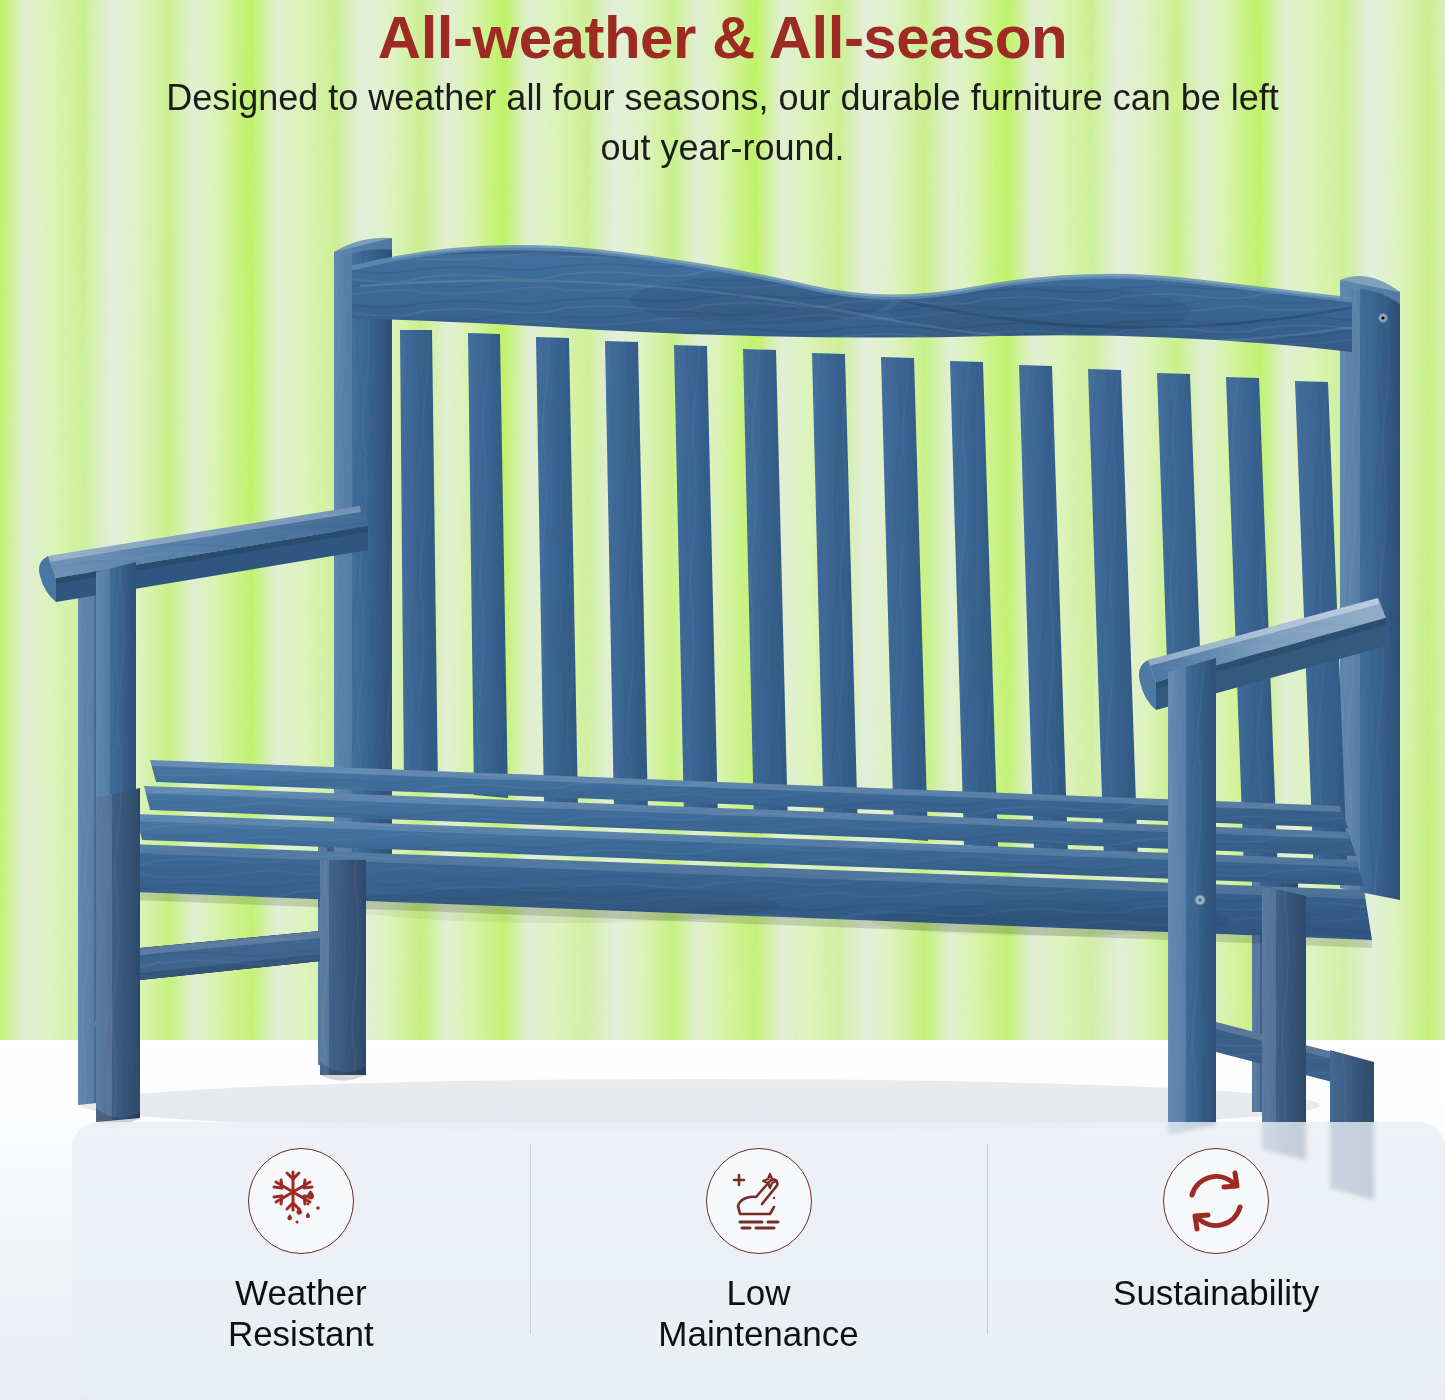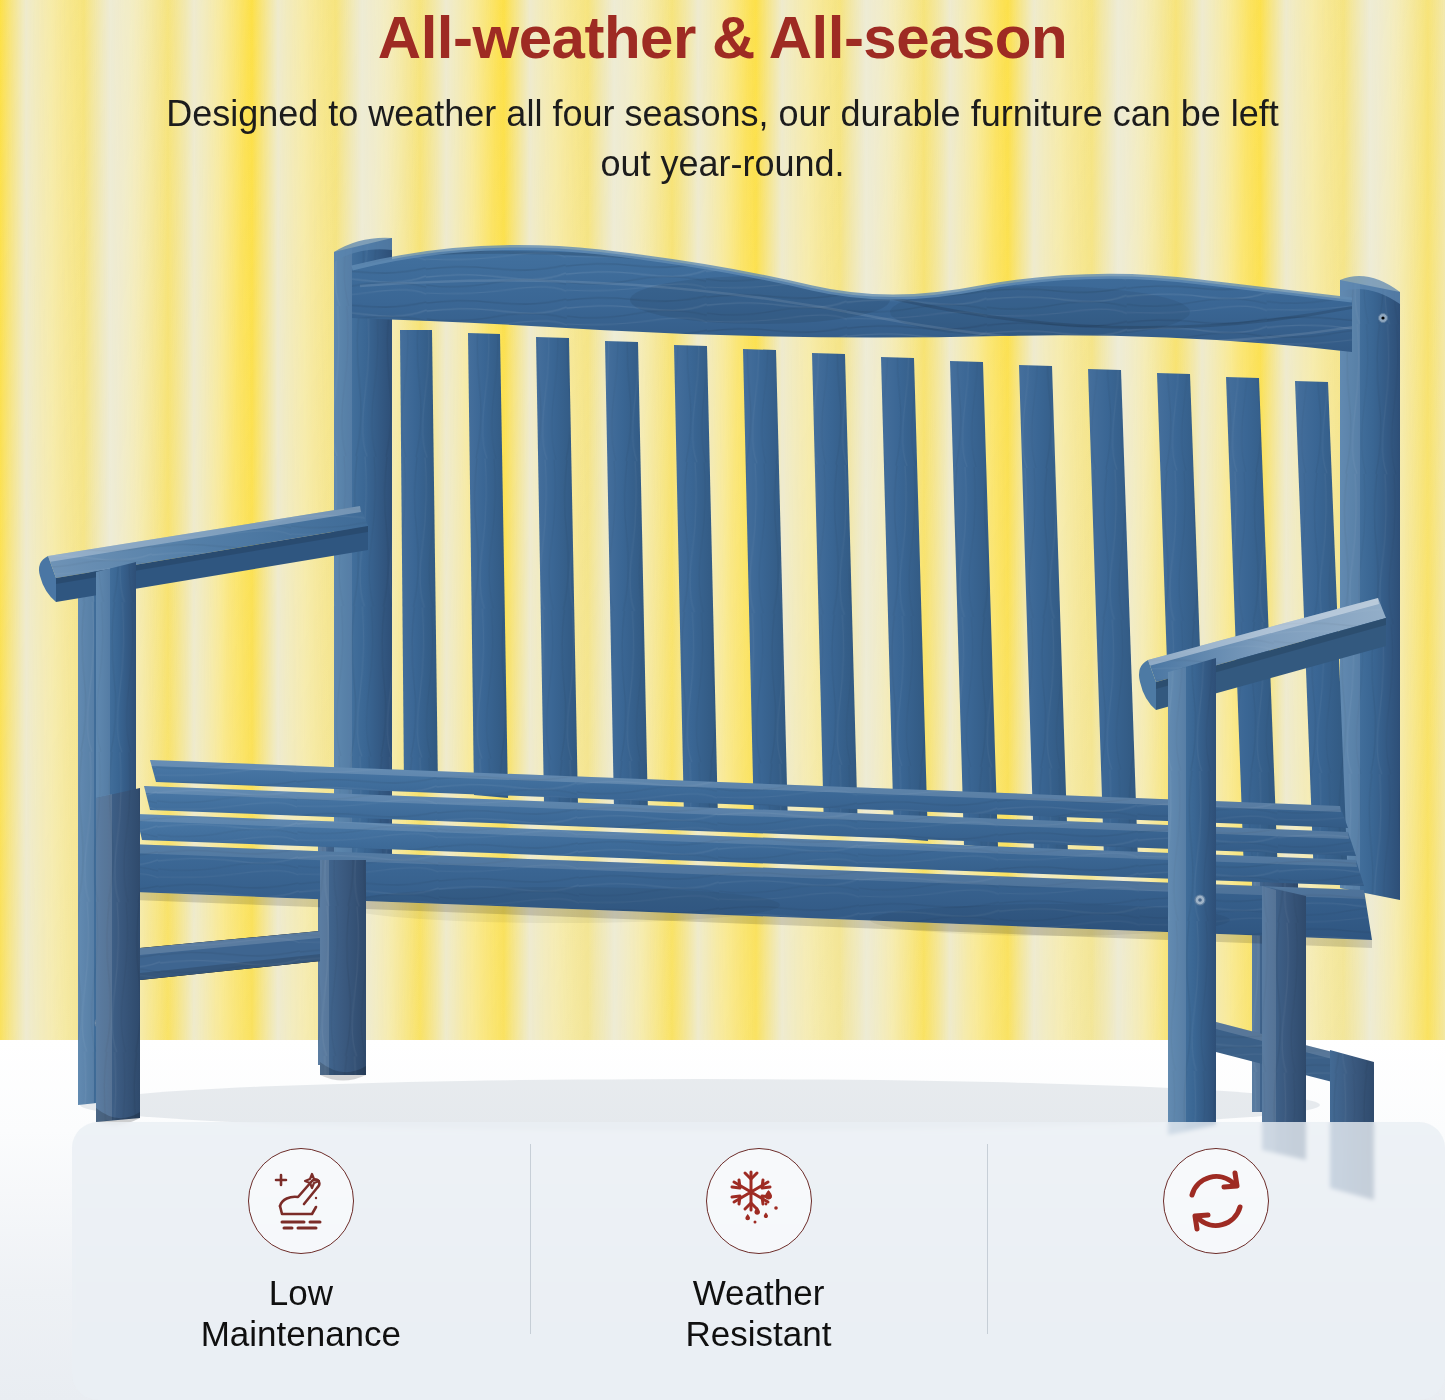--- a/index.html
+++ b/index.html
@@ -5,21 +5,21 @@
   * { box-sizing: border-box; margin: 0; padding: 0; }
   html, body {
     width: 1445px; height: 1400px;
     font-family: "Liberation Sans", sans-serif;
     background: #ffffff;
     overflow: hidden;
   }
   #stage {
     position: relative;
     width: 1445px; height: 1400px;
-    background: #fde047;
+    background: #bef264;
     overflow: hidden;
   }
 
   
   .bg-grain {
     position: absolute; inset: 0;
     background:
       repeating-linear-gradient(90deg,
         rgba(238,240,243,0) 0px,
         rgba(235,238,242,0.85) 26px,
@@ -46,21 +46,21 @@
     font-weight: 700;
     letter-spacing: -0.5px;
     line-height: 1.05;
     padding-top: 6px;
   }
   .subtitle {
     font-size: 36px;
     font-weight: 400;
     color: #1c1c1c;
     line-height: 1.38;
-    margin: 20px auto 0;
+    margin: 4px auto 0;
     max-width: 1120px;
   }
 
   
   #bench { position: absolute; left: 0; top: 0; width: 1445px; height: 1400px; }
 
   
   .panel {
     position: absolute;
     left: 72px; top: 1122px; width: 1373px; height: 278px;
@@ -392,36 +392,20 @@
       <path d="M1262,886 L1276,890 L1276,1153 L1262,1150 Z" fill="rgba(255,255,255,.12)"></path>
     </g>
     <g>
       <path d="M1330,1050 L1374,1062 L1374,1200 L1330,1188 Z" fill="url(#gLeg)"></path>
       <path d="M1330,1050 L1374,1062 L1374,1200 L1330,1188 Z" fill="url(#grainV)" opacity=".5"></path>
     </g>
 
   </svg>
 
   <div class="panel">
-
-    <div class="feature">
-      <div class="icon-circle">
-        <svg width="70" height="70" viewBox="0 0 70 70" fill="none" stroke="#7b2c28" stroke-width="2.6" stroke-linecap="round" stroke-linejoin="round">
-          <path d="M10 14h10M15 9v10"></path>
-          <path d="M46 8l2 5 5 2-5 2-2 5-2-5-5-2 5-2z" stroke-width="2.2"></path>
-          <path d="M14 40c2-7 10-10 18-9l14-16c2-2 6-2 7 1 1 2 0 4-2 6L38 38"></path>
-          <path d="M14 40l2 8h30l4-7"></path>
-          <path d="M16 48h30" stroke-width="2.2"></path>
-          <circle cx="50" cy="32" r="1.2" fill="#7b2c28" stroke="none"></circle>
-          <path d="M16 56h22M44 56h10M18 62h8M32 62h18" stroke-width="3"></path>
-        </svg>
-      </div>
-      <div class="feat-label">Low
-Maintenance</div>
-    </div>
 
     <div class="feature">
       <div class="icon-circle">
         <svg width="70" height="70" viewBox="0 0 70 70" fill="none" stroke="#9e2b23" stroke-width="3" stroke-linecap="round" stroke-linejoin="round">
           <path d="M27 6v38M10 16l34 20M44 16L10 36"></path>
           <path d="M27 13l-6-6M27 13l6-6M27 37l-6 6M27 37l6 6"></path>
           <path d="M16 22l-8-1M16 22l-1-8M38 30l8 1M38 30l1 8"></path>
           <path d="M16 30l-8 1M16 30l-1 8M38 22l8-1M38 22l1-8"></path>
           <g fill="#9e2b23" stroke="none">
             <path d="M48 30c0 2-1.5 3.5-3.5 3.5S41 32 41 30c0-2 3.5-6 3.5-6S48 28 48 30z"></path>
@@ -431,26 +415,43 @@
             <circle cx="52" cy="42" r="1.8"></circle>
               <circle cx="31" cy="56" r="1.5"></circle>
             <circle cx="42" cy="38" r="1.4"></circle>
           </g>
         </svg>
       </div>
       <div class="feat-label">Weather
 Resistant</div>
     </div>
 
+    <div class="feature">
+      <div class="icon-circle">
+        <svg width="70" height="70" viewBox="0 0 70 70" fill="none" stroke="#7b2c28" stroke-width="2.6" stroke-linecap="round" stroke-linejoin="round">
+          <path d="M10 14h10M15 9v10"></path>
+          <path d="M46 8l2 5 5 2-5 2-2 5-2-5-5-2 5-2z" stroke-width="2.2"></path>
+          <path d="M14 40c2-7 10-10 18-9l14-16c2-2 6-2 7 1 1 2 0 4-2 6L38 38"></path>
+          <path d="M14 40l2 8h30l4-7"></path>
+          <path d="M16 48h30" stroke-width="2.2"></path>
+          <circle cx="50" cy="32" r="1.2" fill="#7b2c28" stroke="none"></circle>
+          <path d="M16 56h22M44 56h10M18 62h8M32 62h18" stroke-width="3"></path>
+        </svg>
+      </div>
+      <div class="feat-label">Low
+Maintenance</div>
+    </div>
+
 
     <div class="feature">
       <div class="icon-circle">
         <svg width="72" height="72" viewBox="0 0 72 72" fill="none" stroke="#9e2b23" stroke-width="5" stroke-linecap="round">
           <path d="M12 30a25 25 0 0 1 42-11" fill="none"></path>
           <path d="M55 8l2 13-13 1" fill="none" stroke-linejoin="round"></path>
           <path d="M60 42a25 25 0 0 1-42 11" fill="none"></path>
           <path d="M17 64l-2-13 13-1" fill="none" stroke-linejoin="round"></path>
         </svg>
       </div>
+      <div class="feat-label">Sustainability</div>
     </div>
 
   </div>
 </div>
 
 </body></html>

